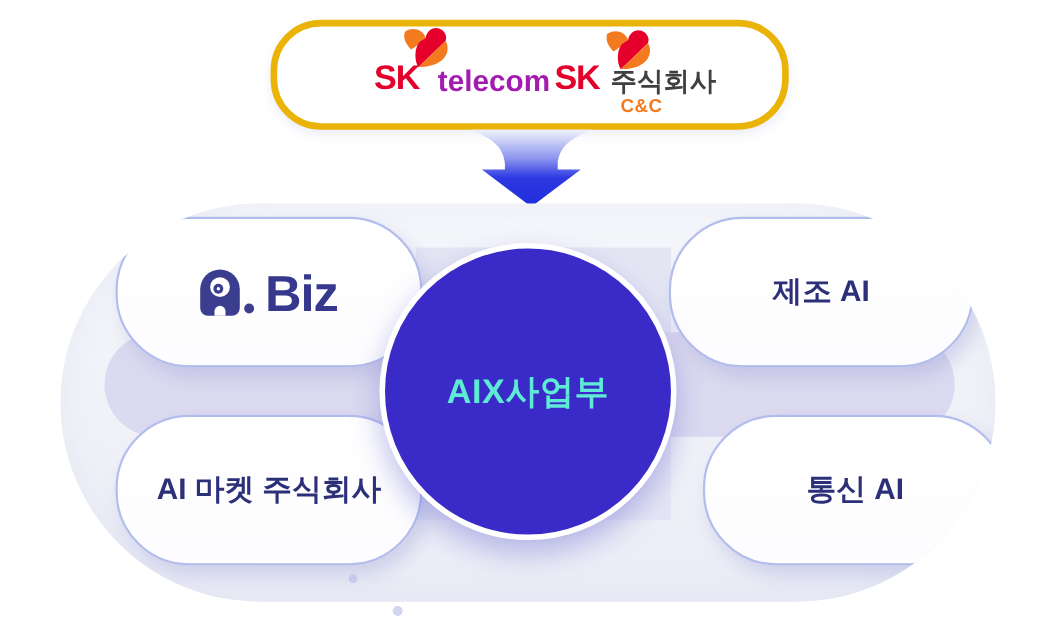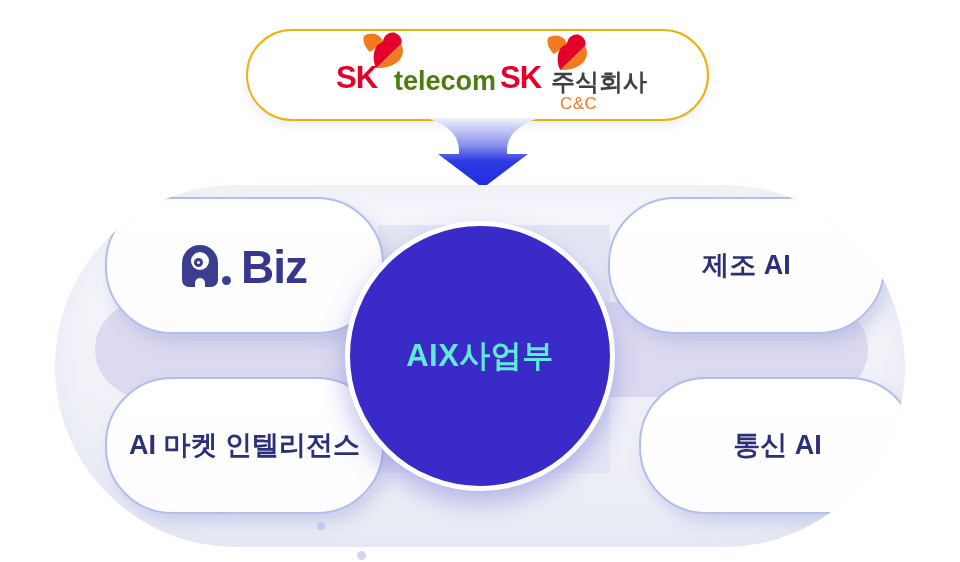--- a/index.html
+++ b/index.html
@@ -1,43 +1,43 @@
 <!DOCTYPE html>
 <html><head>
 <meta charset="utf-8">
 <style>
   html,body{margin:0;padding:0;background:#ffffff;}
   body{font-family:"Liberation Sans","DejaVu Sans",sans-serif;}
   .stage{position:relative;width:960px;height:562px;background:#ffffff;overflow:hidden;}
 
   
   .top-capsule{
-    position:absolute;left:246px;top:29px;width:459px;height:88px;
-    background:#ffffff;border:2px solid #eab308;border-radius:46px;
+    position:absolute;left:246px;top:18px;width:459px;height:88px;
+    background:#ffffff;border:6px solid #eab308;border-radius:46px;
     box-shadow:0 4px 10px rgba(130,140,205,.16);
   }
   .logo-sk{
     position:absolute;font-weight:900;font-size:31px;line-height:1;
     color:#e4002b;letter-spacing:-1px;
   }
   .skt-sk{left:88px;top:31px;}
   .skt-telecom{
     position:absolute;left:146px;top:37px;font-size:27px;line-height:1;
-    font-weight:700;color:#4d7c0f;letter-spacing:0;
+    font-weight:700;color:#a21caf;letter-spacing:0;
   }
   .skt-butterfly{position:absolute;left:112px;top:1px;}
   .skcc-sk{left:252px;top:31px;}
   .skcc-butterfly{position:absolute;left:296px;top:3px;}
   .skcc-kr{
     position:absolute;left:303px;top:39px;font-size:24px;line-height:1;
     font-weight:700;color:#404040;
   }
   .skcc-cnc{
     position:absolute;left:312px;top:64px;font-size:17px;line-height:1;
-    font-weight:400;color:#f47a20;letter-spacing:.5px;
+    font-weight:700;color:#f47a20;letter-spacing:.5px;
   }
 
   
   .merge-arrow{position:absolute;left:424px;top:114px;}
 
   
   .org-panel{
     position:absolute;left:55px;top:185px;width:850px;height:362px;
     border-radius:181px;overflow:hidden;
     background:linear-gradient(180deg,#f6f7fb 0%,#f1f2f8 55%,#eaecf6 100%);
@@ -163,21 +163,21 @@
               <span class="pupil"></span>
             </span>
           <span class="notch"></span>
         </span>
         <span class="adot-period"></span>
         <span class="abiz-text">Biz</span>
       </div>
     </div>
 
     <div class="pill pill-bl">
-      <span class="pill-label">AI 마켓 인텔리전스</span>
+      <span class="pill-label">AI 마켓 주식회사</span>
     </div>
 
     <div class="pill pill-br">
       <span class="pill-label">통신 AI</span>
     </div>
 
     <div class="center-circle">
       <span class="center-label">AIX사업부</span>
     </div>
   </div>

